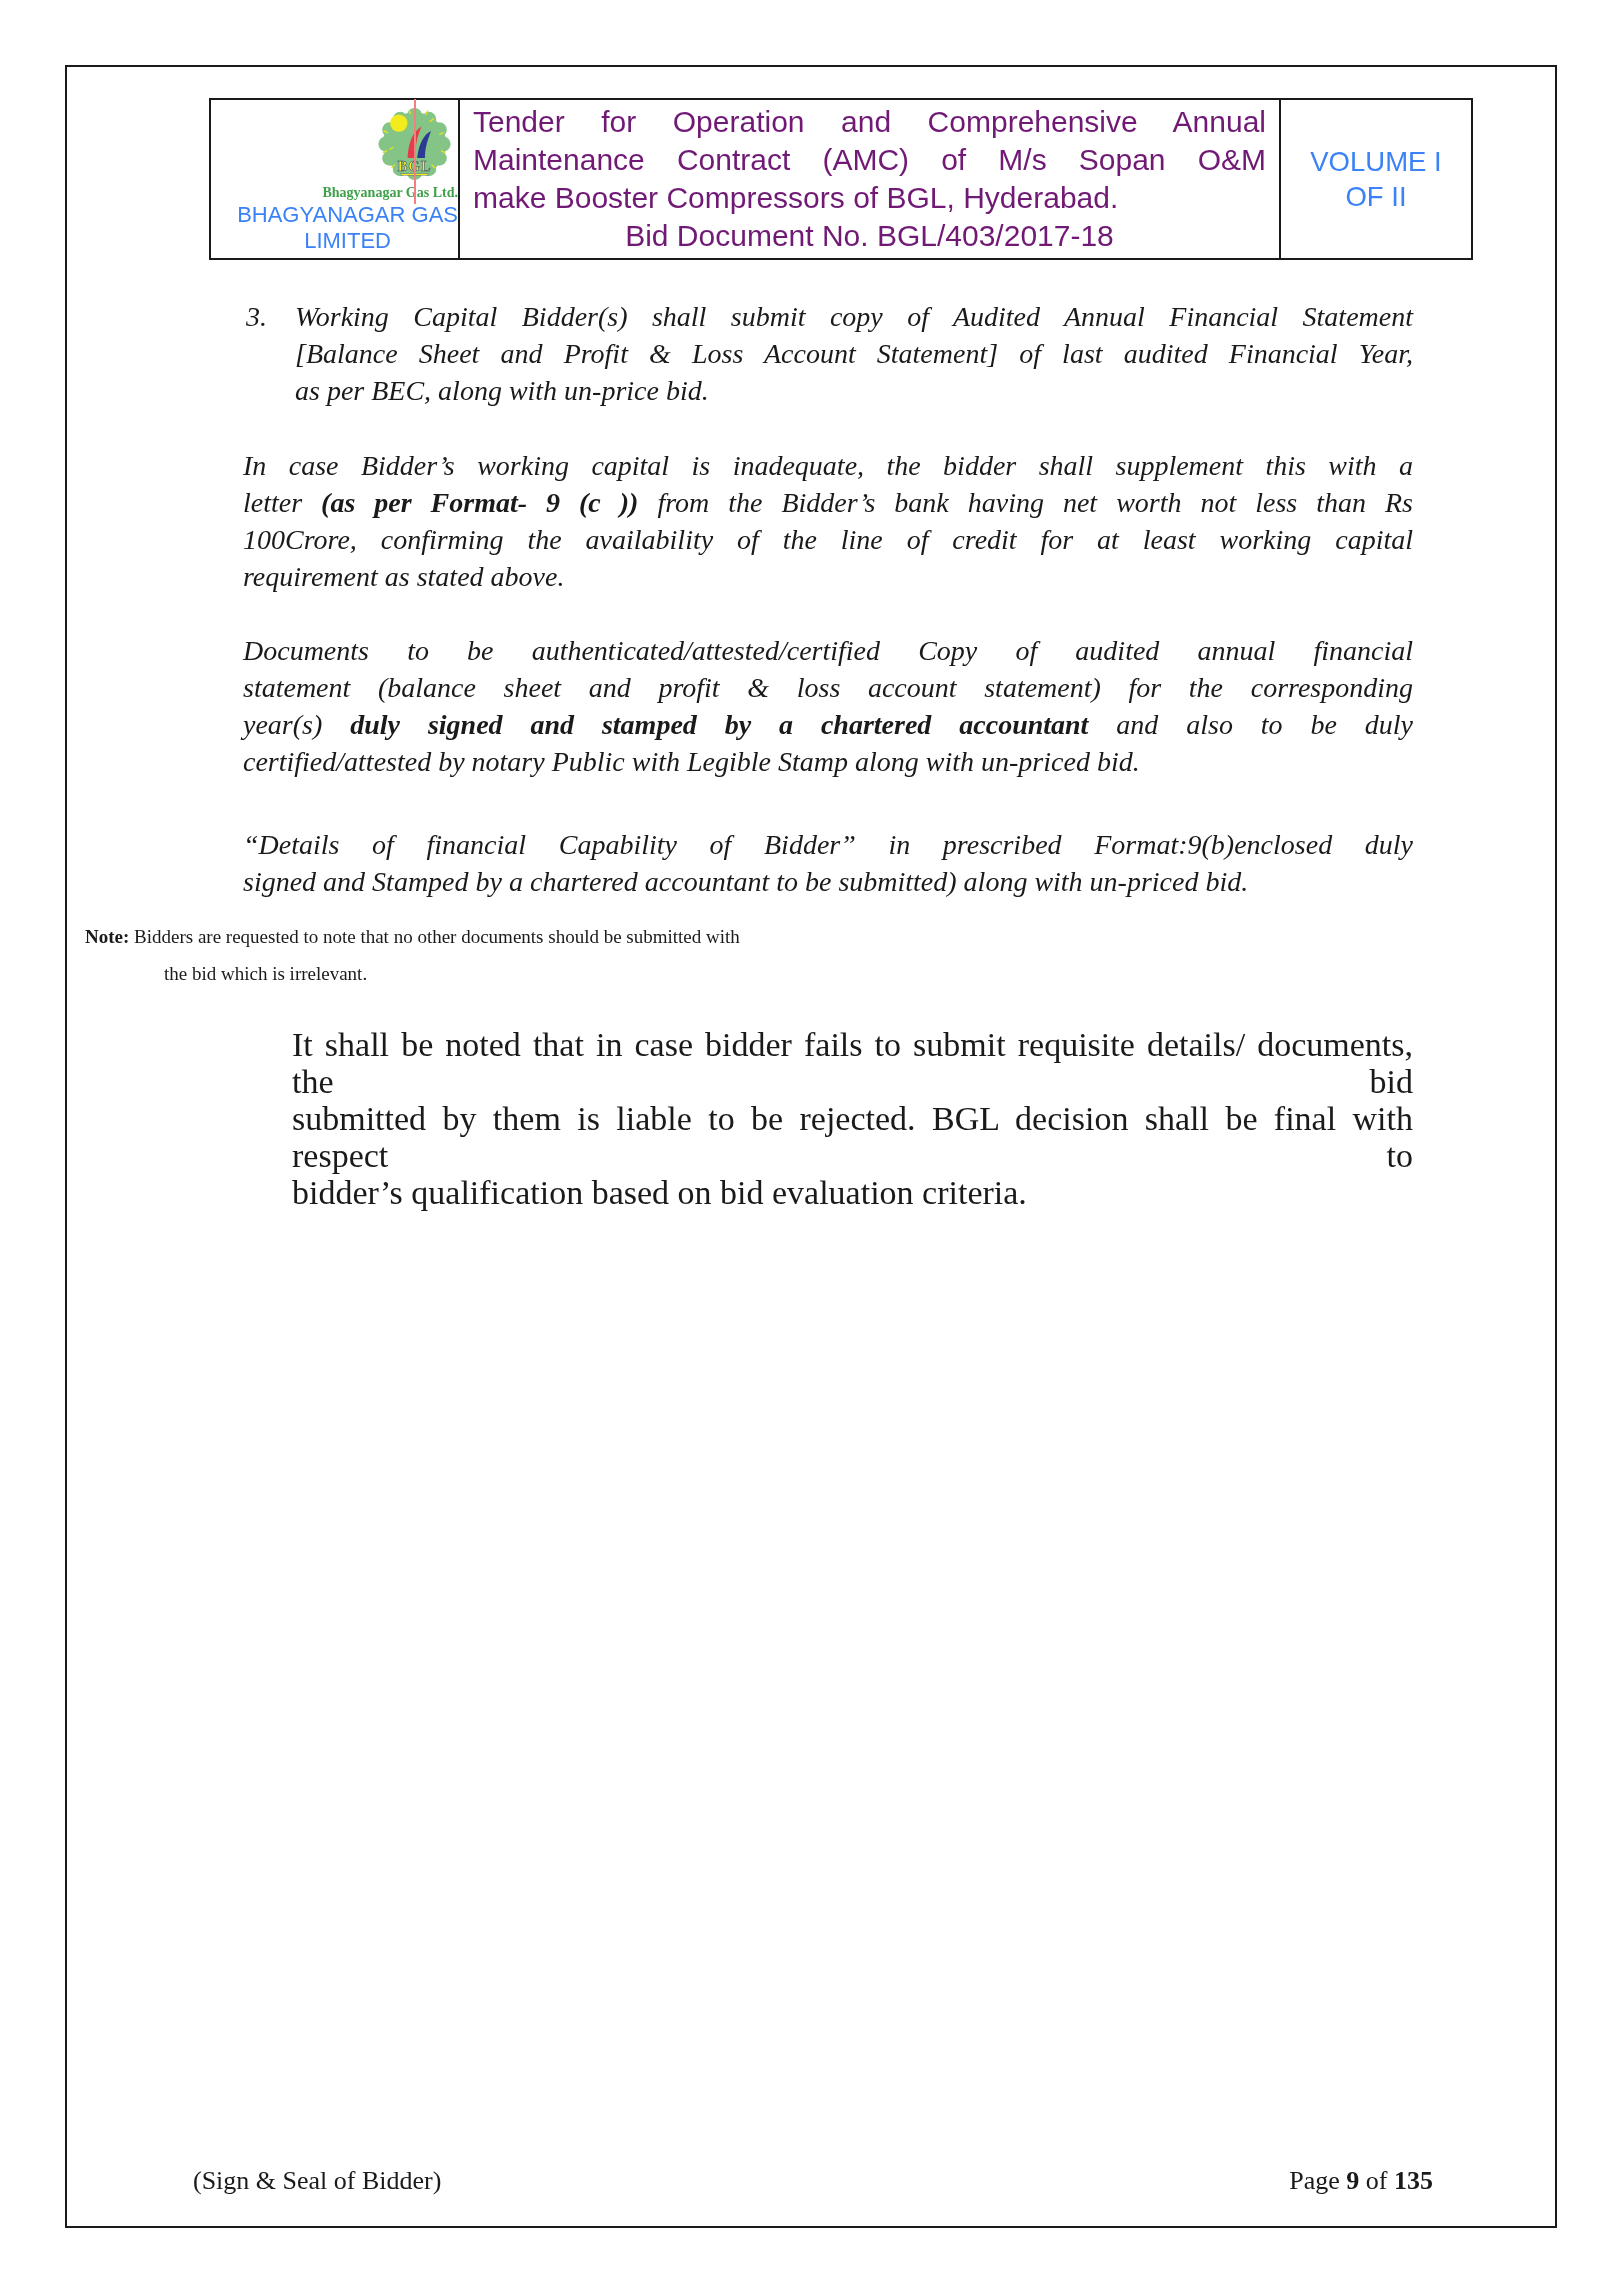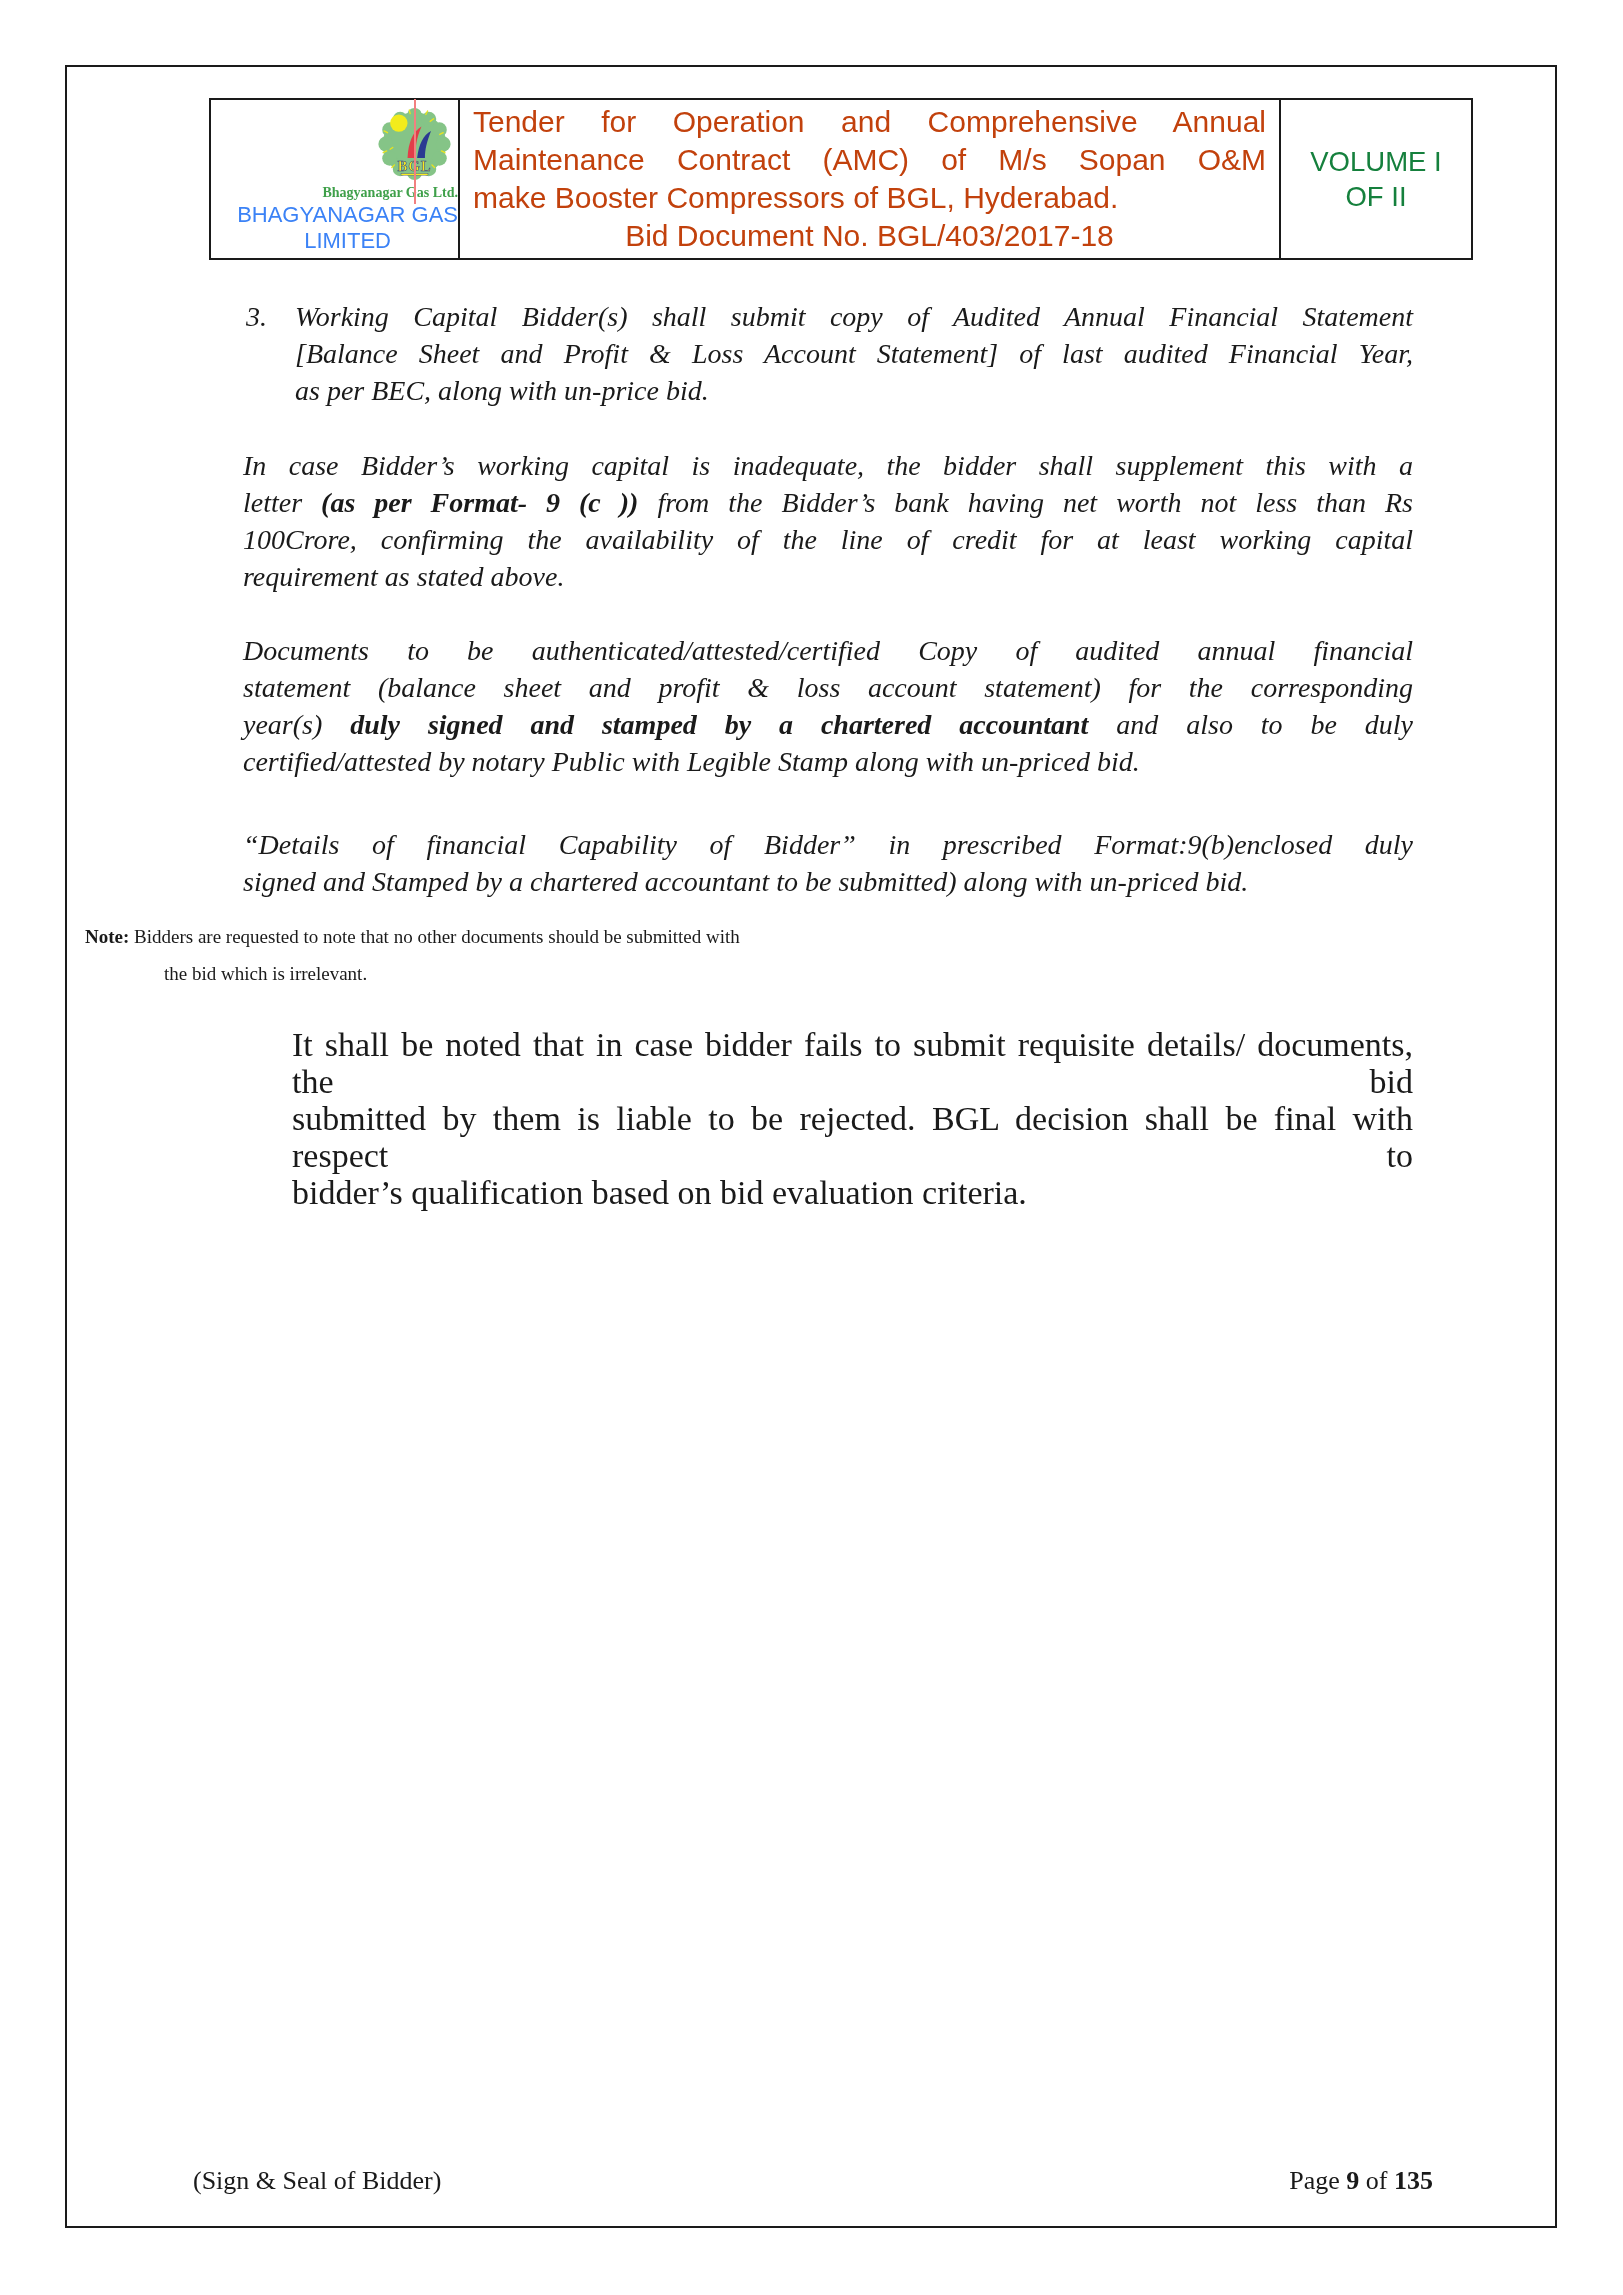--- a/index.html
+++ b/index.html
@@ -25,26 +25,26 @@
     font-family:"Liberation Serif", serif; font-weight:bold; font-size:14px;
     line-height:17px; color:#3fa04a; text-align:center;
   }
   .logo-company {
     font-family:"Liberation Sans", sans-serif; font-size:22px; line-height:26px;
     text-align:center; color:#3b82f6; margin-top:1.3px;
   }
   .cell-title {
     flex:1; box-sizing:border-box; border-right:2.6px solid #1a1a1a;
     padding:3.3px 13px 0 13px; font-family:"Liberation Sans", sans-serif;
-    font-size:30px; line-height:38px; color:#c2410c;
+    font-size:30px; line-height:38px; color:#701a75;
   }
   .cell-volume {
     width:190px; display:flex; flex-direction:column; justify-content:center;
     align-items:center; font-family:"Liberation Sans", sans-serif;
-    font-size:27.5px; line-height:35px; color:#15803d;
+    font-size:27.5px; line-height:35px; color:#3b82f6;
   }
   .red-line {
     position:absolute; left:414px; top:99px; width:2px; height:105px;
     background:#f28080;
   }
   
   .content { position:absolute; left:0; top:298px; right:0; }
   .para {
     font-style:italic; font-size:28px; line-height:37px;
     margin:0 210px 37px 243px;

